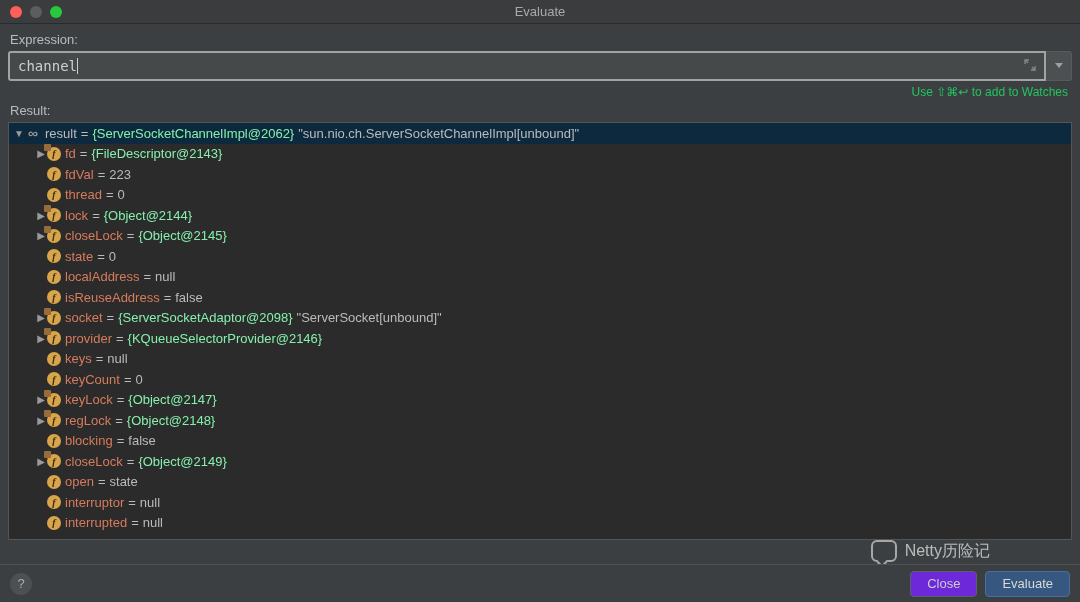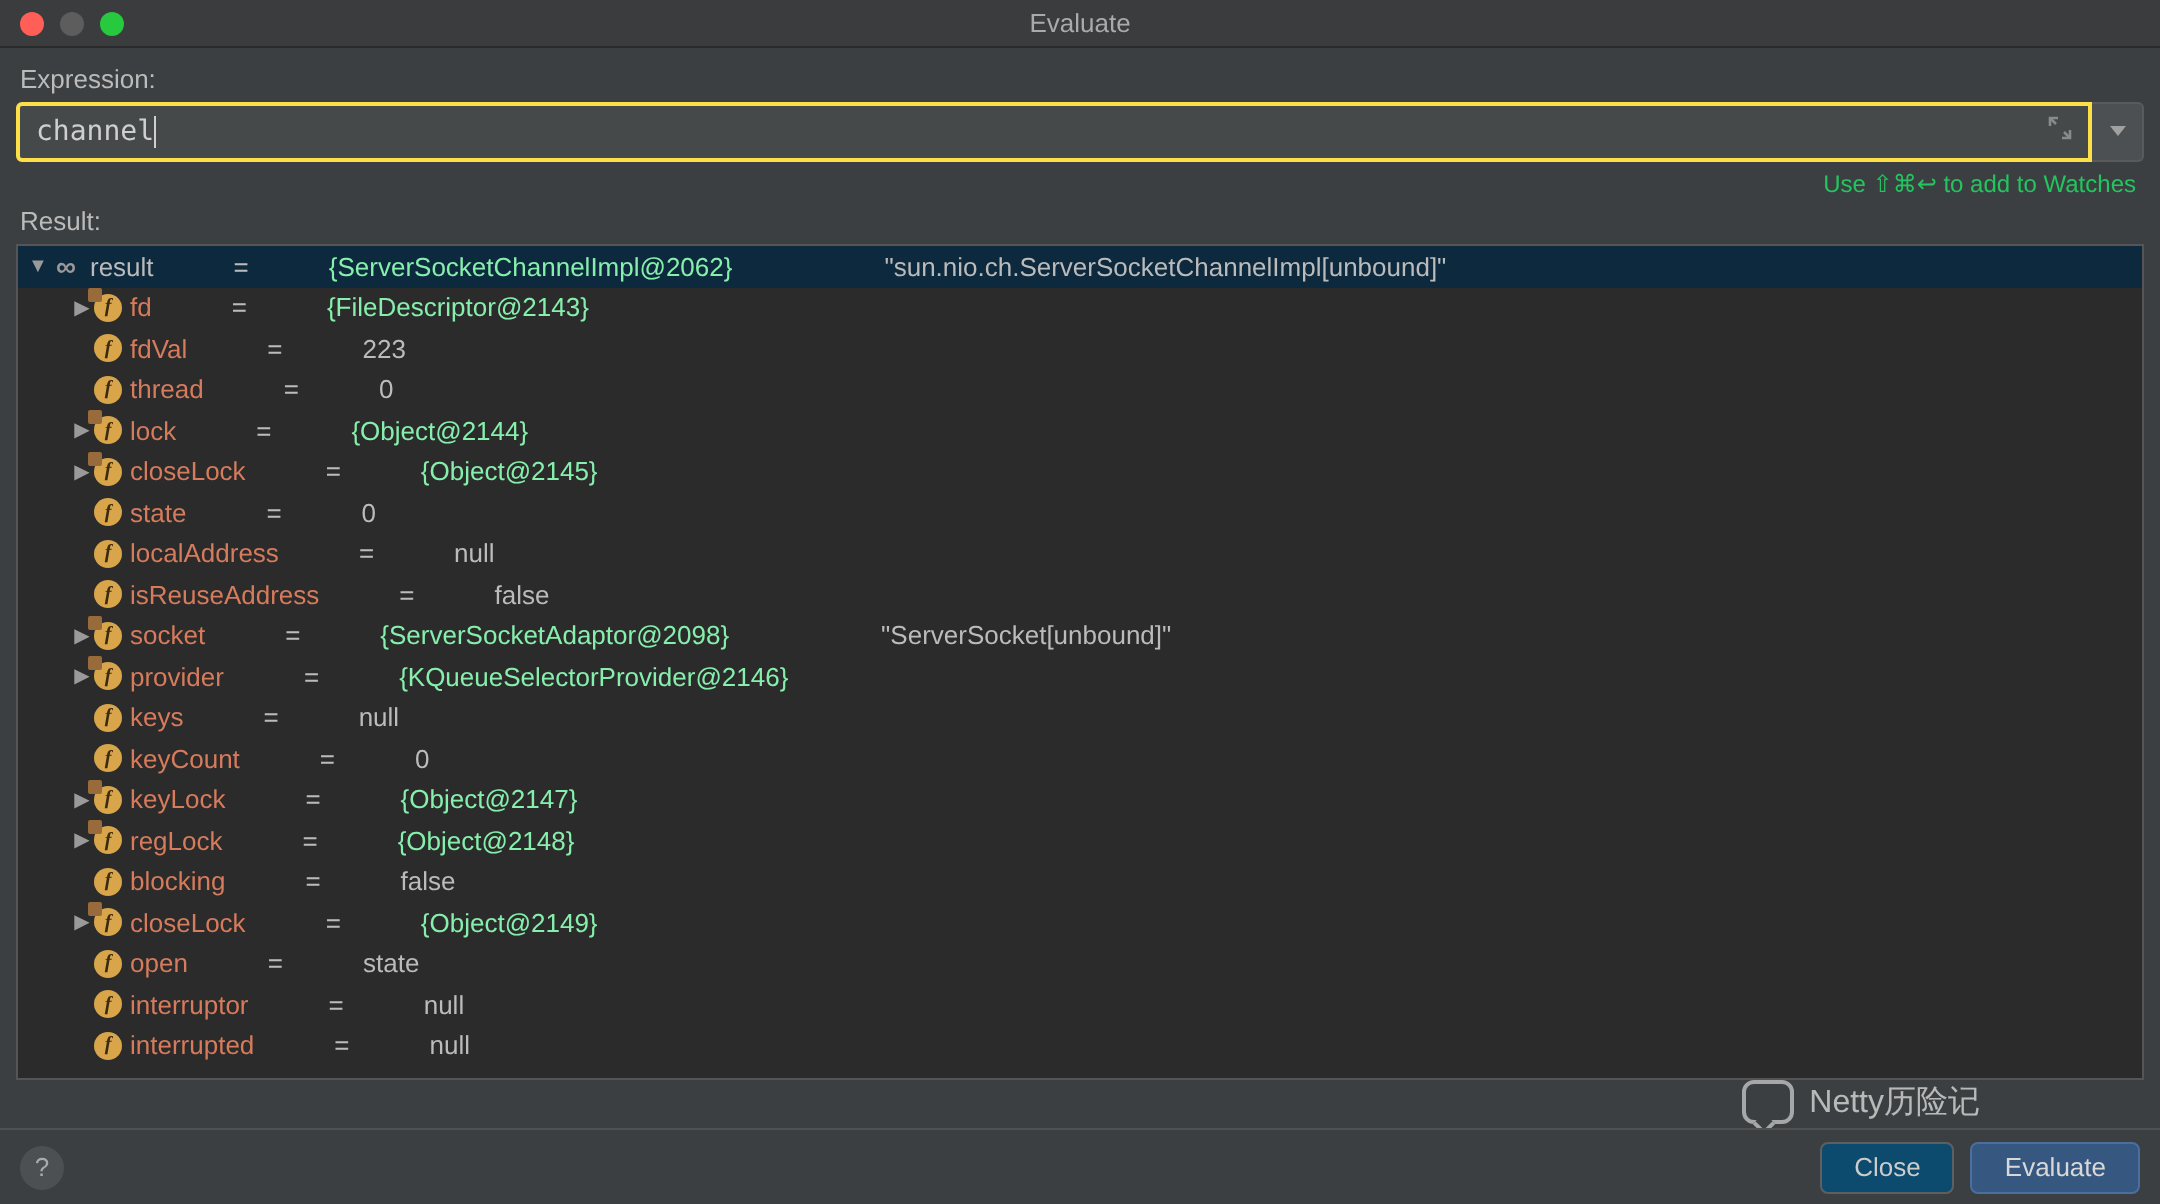--- a/index.html
+++ b/index.html
@@ -44,21 +44,21 @@
   }
   .expr-row {
     display: flex;
     align-items: stretch;
     margin: 0 8px;
     height: 30px;
   }
   .expr-input {
     flex: 1;
     background: #45494a;
-    border: 2px solid #fde047;
+    border: 2px solid #a3a3a3;
     border-radius: 3px 0 0 3px;
     color: #cfcfcf;
     padding: 0 8px;
     font-family: "Menlo", ui-monospace, monospace;
     font-size: 14px;
     letter-spacing: 0;
     display: flex;
     align-items: center;
     position: relative;
   }
@@ -150,21 +150,21 @@
     left: -3px;
     width: 7px;
     height: 7px;
     background: #9a6b3a;
     border-radius: 1px;
   }
   .fname { color: #d67b5c; }
   .eq { color: #bbbbbb; padding: 0 4px; }
   .gray { color: #86efac; }
   .white { color: #bbbbbb; }
-  .rowtext { display: flex; align-items: center; gap: 36px; }
+  .rowtext { display: flex; align-items: center; }
   .footer {
     position: absolute;
     bottom: 0;
     left: 0;
     right: 0;
     height: 38px;
     display: flex;
     align-items: center;
     background: #3c3f41;
     border-top: 1px solid #515151;
@@ -186,21 +186,21 @@
     height: 26px;
     padding: 0 16px;
     border-radius: 4px;
     display: flex;
     align-items: center;
     justify-content: center;
     margin-left: 8px;
     font-size: 13px;
   }
   .btn-default {
-    background: #0c4a6e;
+    background: #6d28d9;
     border: 1px solid #5e6060;
     color: #ccc;
   }
   .btn-primary {
     background: #365880;
     border: 1px solid #4a6e9e;
     color: #d8d8d8;
   }
   .watermark {
     position: absolute;

